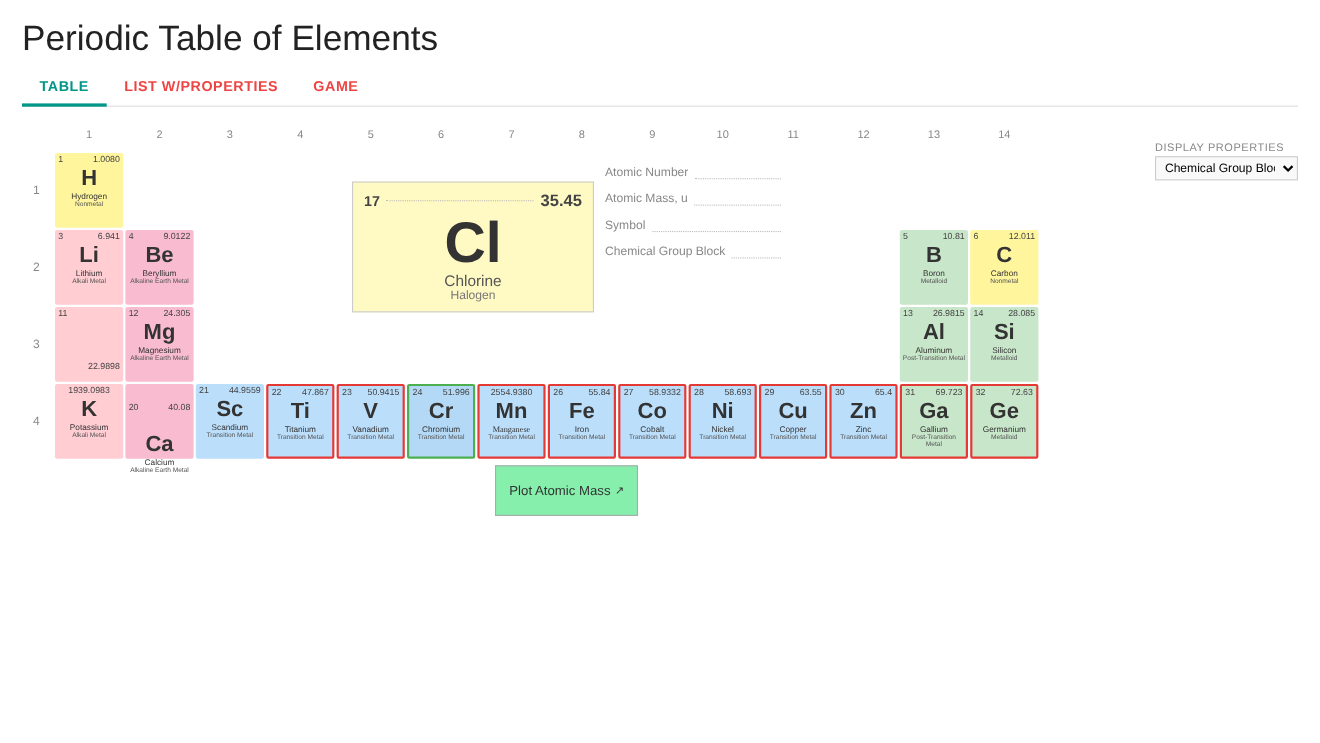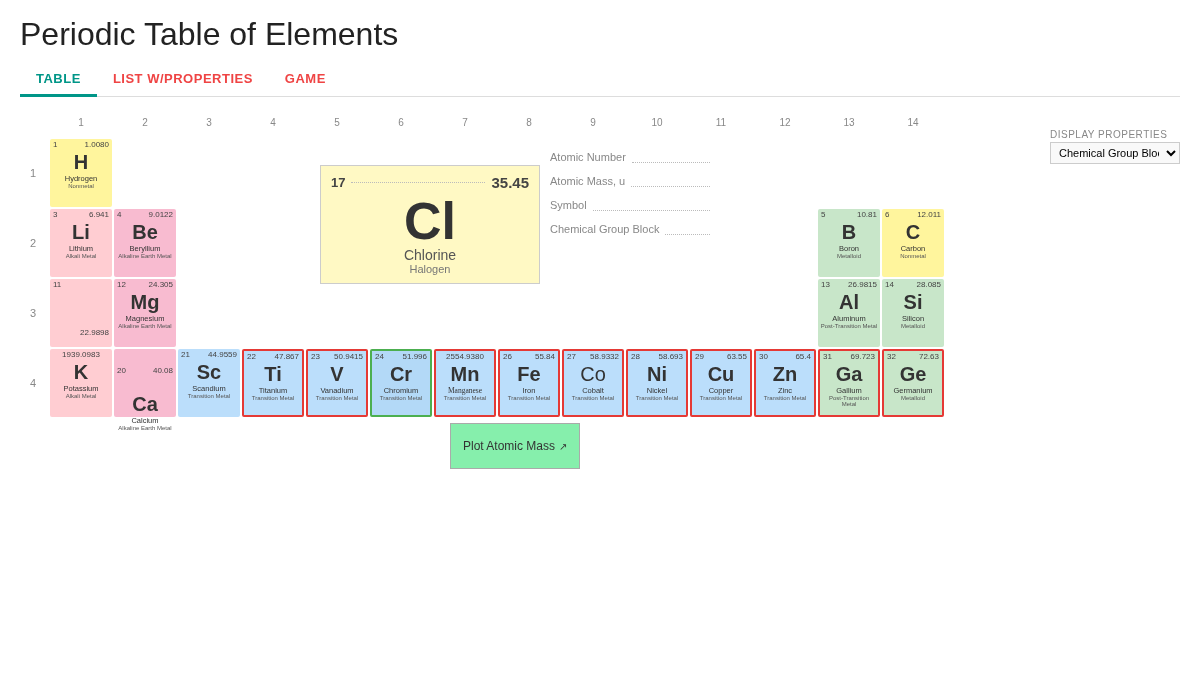--- a/index.html
+++ b/index.html
@@ -373,21 +373,21 @@
     </div>
     <div style="font-size:20px;font-weight:700;line-height:1.1;margin-top:2px;">Fe</div>
     <div style="font-size:7.5px;text-align:center;margin-top:1px;">Iron</div>
     <div style="font-size:6px;text-align:center;color:#555;">Transition Metal</div>
   </div>
       <div style="left: 542px; top: 232px; width: 62px; height: 68px; background: rgb(187, 222, 251); border: 2px solid rgb(229, 57, 53); border-radius: 2px; display: flex; flex-direction: column; align-items: center; cursor: pointer; padding: 1px; position: absolute;">
     <div style="width:100%;display:flex;justify-content:space-between;padding:0 2px;">
       <span style="font-size:8px;color:#444;">27</span>
       <span style="font-size:8px;color:#444;">58.9332</span>
     </div>
-    <div style="font-size:20px;font-weight:400;line-height:1.1;margin-top:2px;">Co</div>
+    <div style="font-size:20px;font-weight:700;line-height:1.1;margin-top:2px;">Co</div>
     <div style="font-size:7.5px;text-align:center;margin-top:1px;">Cobalt</div>
     <div style="font-size:6px;text-align:center;color:#555;">Transition Metal</div>
   </div>
       <div style="left: 606px; top: 232px; width: 62px; height: 68px; background: rgb(187, 222, 251); border: 2px solid rgb(229, 57, 53); border-radius: 2px; display: flex; flex-direction: column; align-items: center; cursor: pointer; padding: 1px; position: absolute;">
     <div style="width:100%;display:flex;justify-content:space-between;padding:0 2px;">
       <span style="font-size:8px;color:#444;">28</span>
       <span style="font-size:8px;color:#444;">58.693</span>
     </div>
     <div style="font-size:20px;font-weight:700;line-height:1.1;margin-top:2px;">Ni</div>
     <div style="font-size:7.5px;text-align:center;margin-top:1px;">Nickel</div>

